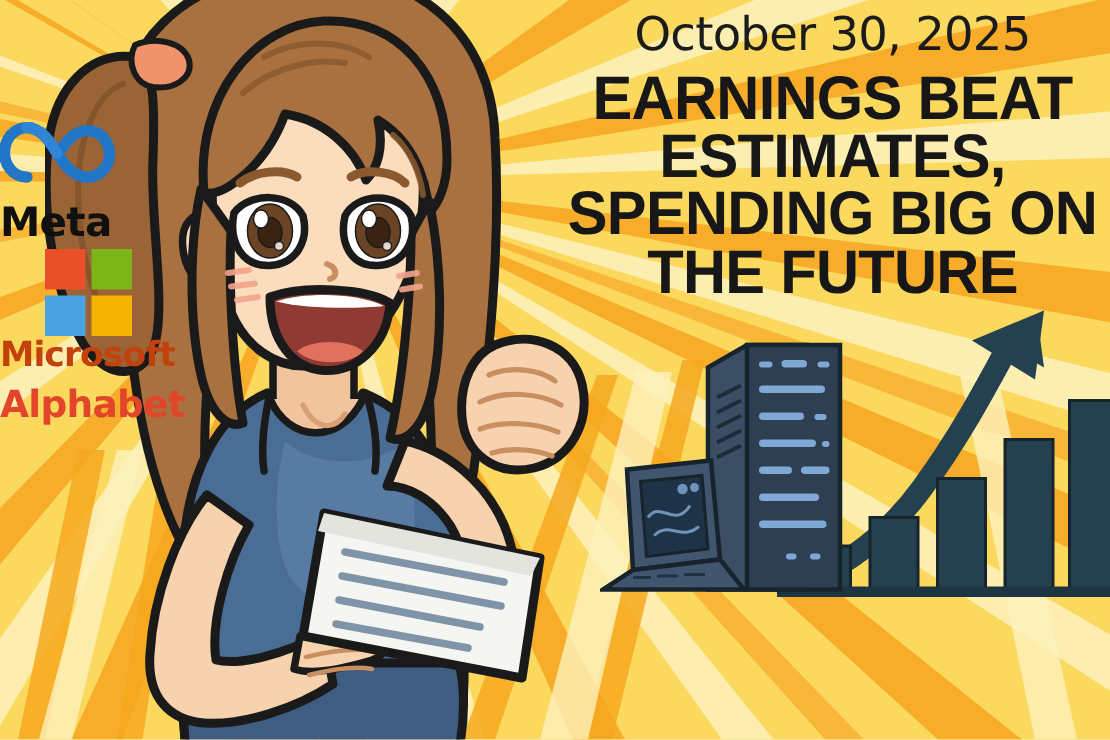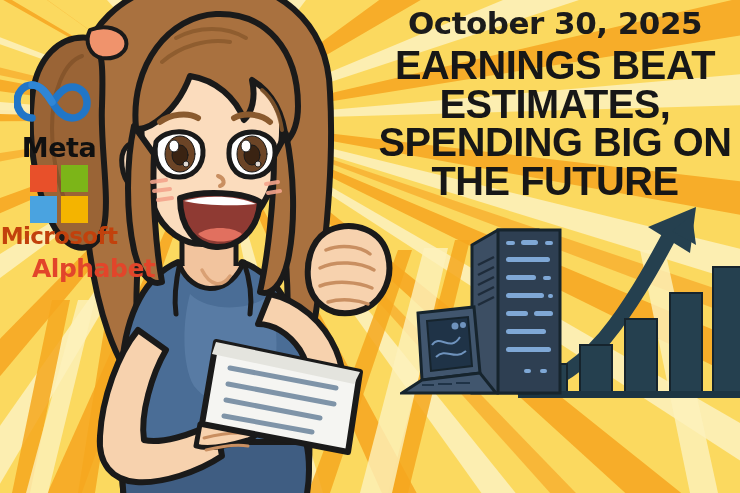--- a/index.html
+++ b/index.html
@@ -21,21 +21,21 @@
   
   #headline-block {
     position: absolute;
     left: 372px; top: 6px;
     width: 366px;
     text-align: center;
     z-index: 40;
   }
   #date-line {
     font-family: "DejaVu Sans", sans-serif;
-    font-weight: bold;
+    font-weight: normal;
     font-size: 31px;
     letter-spacing: -0.5px;
     color: #1b1b1b;
     line-height: 1.1;
     white-space: nowrap;
   }
   .head-line {
     font-family: "Liberation Sans", sans-serif;
     font-weight: bold;
     color: #171717;
@@ -49,21 +49,21 @@
   .hl2 { font-size: 41px; }
   .hl3 { font-size: 41px; }
   .hl4 { font-size: 41px; }
 
   
   #logo-stack {
     position: absolute;
     left: 0px; top: 78px;
     width: 118px;
     z-index: 35;
-    text-align: center;
+    text-align: left;
   }
   .logo-row { margin-bottom: 2px; }
   .logo-label {
     font-family: "DejaVu Sans", sans-serif;
     font-weight: bold;
     line-height: 1;
   }
   #meta-label { font-size: 27px; color: #101010; letter-spacing: -0.5px; }
   #microsoft-label { font-size: 23px; color: #c2410c; letter-spacing: -0.6px; }
   #alphabet-label { font-size: 25px; color: #e2452a; letter-spacing: -0.5px; }
@@ -354,21 +354,21 @@
     <div class="logo-row">
       <div id="ms-squares">
         <div style="background:#e8502a"></div>
         <div style="background:#7cb518"></div>
         <div style="background:#4aa3e0"></div>
         <div style="background:#f4b400"></div>
       </div>
       <div class="logo-label" id="microsoft-label">Microsoft</div>
     </div>
 
-    <div class="logo-row" style="margin-top:8px;padding-left:32px;">
+    <div class="logo-row" style="margin-top:8px;">
       <div class="logo-label" id="alphabet-label">Alphabet</div>
     </div>
   </div>
 
   <div id="headline-block">
     <div id="date-line">October 30, 2025</div>
     <div class="head-line hl1">EARNINGS BEAT</div>
     <div class="head-line hl2">ESTIMATES,</div>
     <div class="head-line hl3">SPENDING BIG ON</div>
     <div class="head-line hl4">THE FUTURE</div>

